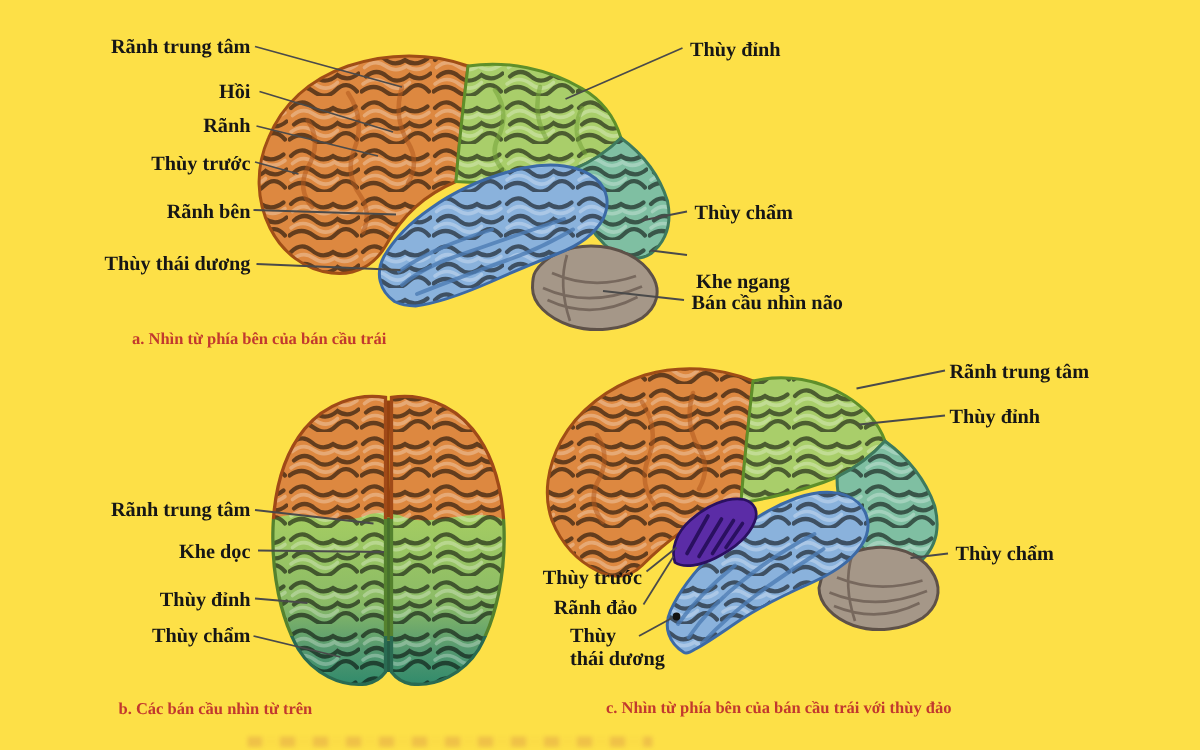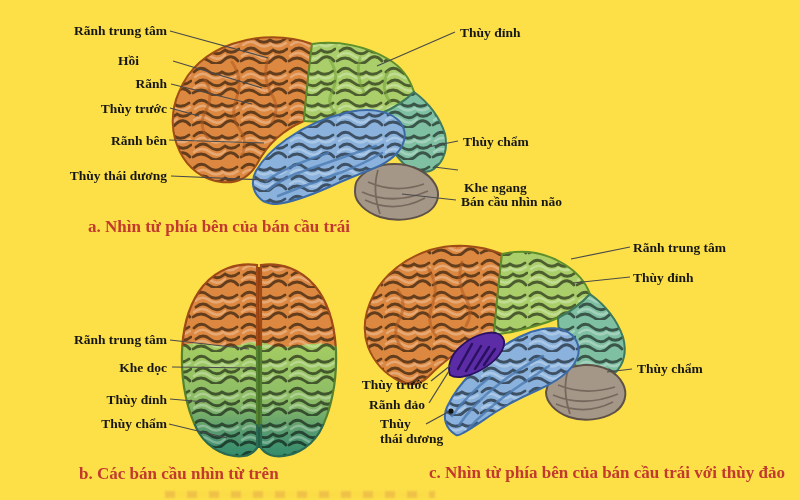--- a/index.html
+++ b/index.html
@@ -2,21 +2,21 @@
 <html><head>
 <meta charset="utf-8">
 <style>
   html,body{margin:0;padding:0;background:#fff}
   .stage{position:relative;width:800px;height:500px;background:#fde047;overflow:hidden;
          font-family:Liberation Serif, serif}
   svg.art{position:absolute;left:0;top:0}
   .lbl{position:absolute;font-weight:bold;font-size:13.5px;line-height:15px;
        color:#161616;white-space:nowrap}
   .lbl.two{white-space:normal;width:80px}
-  .cap{position:absolute;font-weight:bold;font-size:17px;line-height:17px;
+  .cap{position:absolute;font-weight:bold;font-size:11px;line-height:17px;
        color:#C2392E;white-space:nowrap}
   .cutoff{position:absolute;left:165px;top:491px;width:270px;height:7px;opacity:.4;
           filter:blur(1.3px);
           background:repeating-linear-gradient(90deg,rgba(190,85,75,.55) 0 10px,rgba(190,85,75,.06) 10px 22px)}
 </style>
 </head>
 <body>
 
 <div class="stage">
 
@@ -192,21 +192,21 @@
       <line x1="630" y1="247" x2="571" y2="259"></line>
       <line x1="630" y1="277" x2="573" y2="283"></line>
       <line x1="632" y1="369" x2="607" y2="372"></line>
       <line x1="431" y1="381" x2="451" y2="365"></line>
       <line x1="429" y1="403" x2="449" y2="371"></line>
       <line x1="426" y1="424" x2="448" y2="412"></line>
     </g>
   </svg>
 
   <div class="lbl" style="right:633px;top:23px">Rãnh trung tâm</div>
-  <div class="lbl" style="right:661px;top:53px">Hồi</div>
+  <div class="lbl" style="right:633px;top:53px">Hồi</div>
   <div class="lbl" style="right:633px;top:76px">Rãnh</div>
   <div class="lbl" style="right:633px;top:101px">Thùy trước</div>
   <div class="lbl" style="right:633px;top:133px">Rãnh bên</div>
   <div class="lbl" style="right:633px;top:168px">Thùy thái dương</div>
   <div class="lbl" style="left:460px;top:25px">Thùy đỉnh</div>
   <div class="lbl" style="left:463px;top:134px">Thùy chẩm</div>
   <div class="lbl" style="left:464px;top:180px">Khe ngang</div>
   <div class="lbl" style="left:461px;top:194px">Bán cầu nhìn não</div>
   <div class="cap" style="left:88px;top:218px">a. Nhìn từ phía bên của bán cầu trái</div>
 
@@ -218,16 +218,16 @@
 
   <div class="lbl" style="left:633px;top:240px">Rãnh trung tâm</div>
   <div class="lbl" style="left:633px;top:270px">Thùy đỉnh</div>
   <div class="lbl" style="left:637px;top:361px">Thùy chẩm</div>
   <div class="lbl" style="right:372px;top:377px">Thùy trước</div>
   <div class="lbl" style="right:375px;top:397px">Rãnh đảo</div>
   <div class="lbl two" style="left:380px;top:416px">
     <span>Thùy</span><br>
     <span>thái dương</span>
   </div>
-  <div class="cap" style="left:429px;top:464px">c. Nhìn từ phía bên của bán cầu trái với thùy đảo</div>
+  <div class="cap" style="left:404px;top:464px">c. Nhìn từ phía bên của bán cầu trái với thùy đảo</div>
 
   <div class="cutoff"></div>
 </div>
 
 </body></html>

